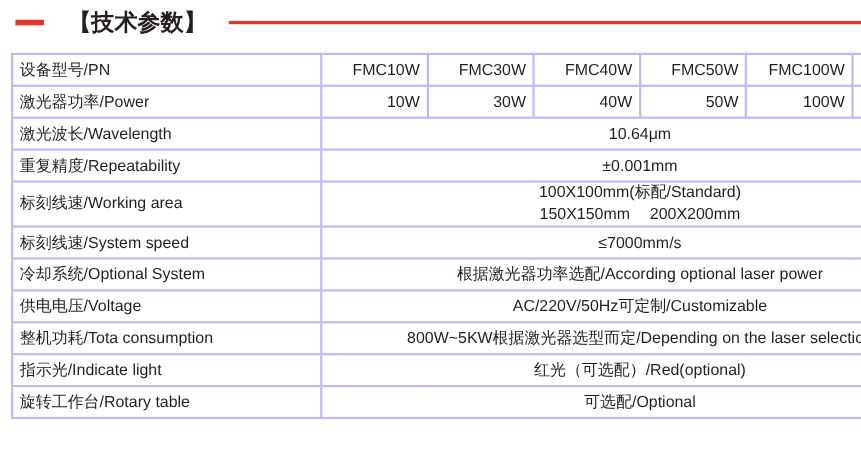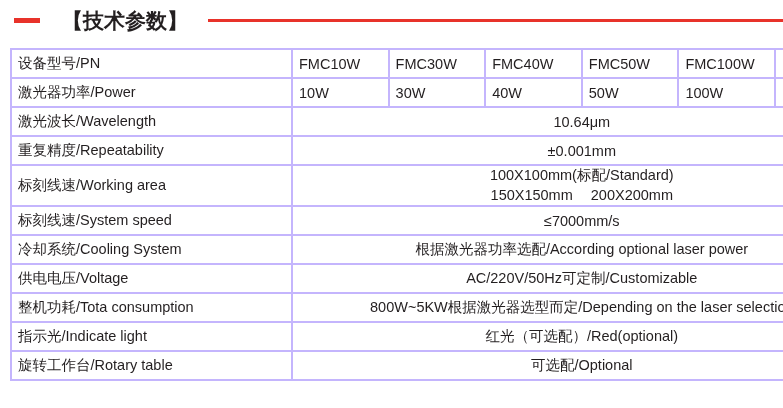--- a/index.html
+++ b/index.html
@@ -71,21 +71,21 @@
     vertical-align: middle;
     overflow: hidden;
     white-space: nowrap;
   }
   td.label {
     width: 267px;
     text-align: left;
     padding-left: 10px;
   }
   td.modelcell {
-    text-align: left;
+    text-align: right;
     width: 82.6px;
   }
   td.span {
     text-align: center;
   }
   td.tall {
     height: 48px;
     white-space: normal;
     line-height: 1.35;
   }
@@ -149,21 +149,21 @@
             <span class="two-line"><span>150X150mm</span><span class="gap"></span><span>200X200mm</span></span>
           </td>
         </tr>
 
         <tr>
           <td class="label">标刻线速/System speed</td>
           <td class="span" colspan="6">≤7000mm/s</td>
         </tr>
 
         <tr>
-          <td class="label">冷却系统/Cooling System</td>
+          <td class="label">冷却系统/Optional System</td>
           <td class="span" colspan="6">根据激光器功率选配/According optional laser power</td>
         </tr>
 
         <tr>
           <td class="label">供电电压/Voltage</td>
           <td class="span" colspan="6">AC/220V/50Hz可定制/Customizable</td>
         </tr>
 
         <tr>
           <td class="label">整机功耗/Tota consumption</td>

